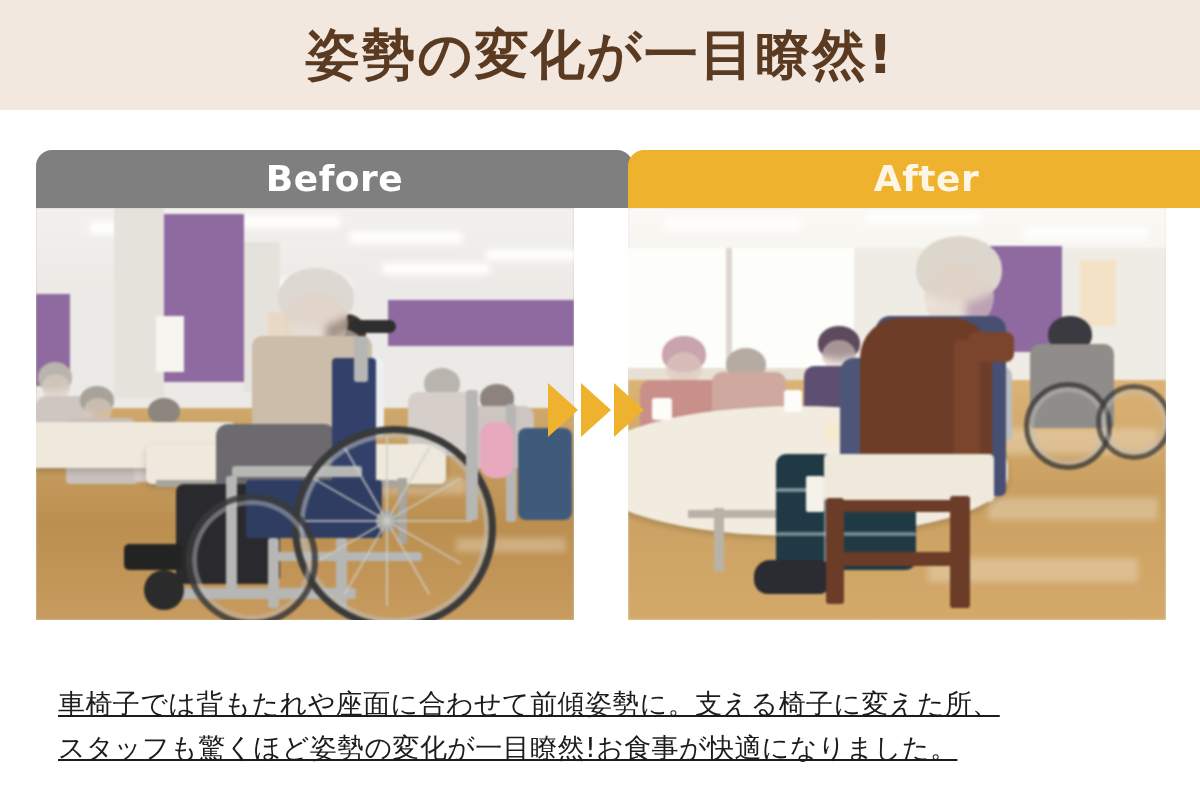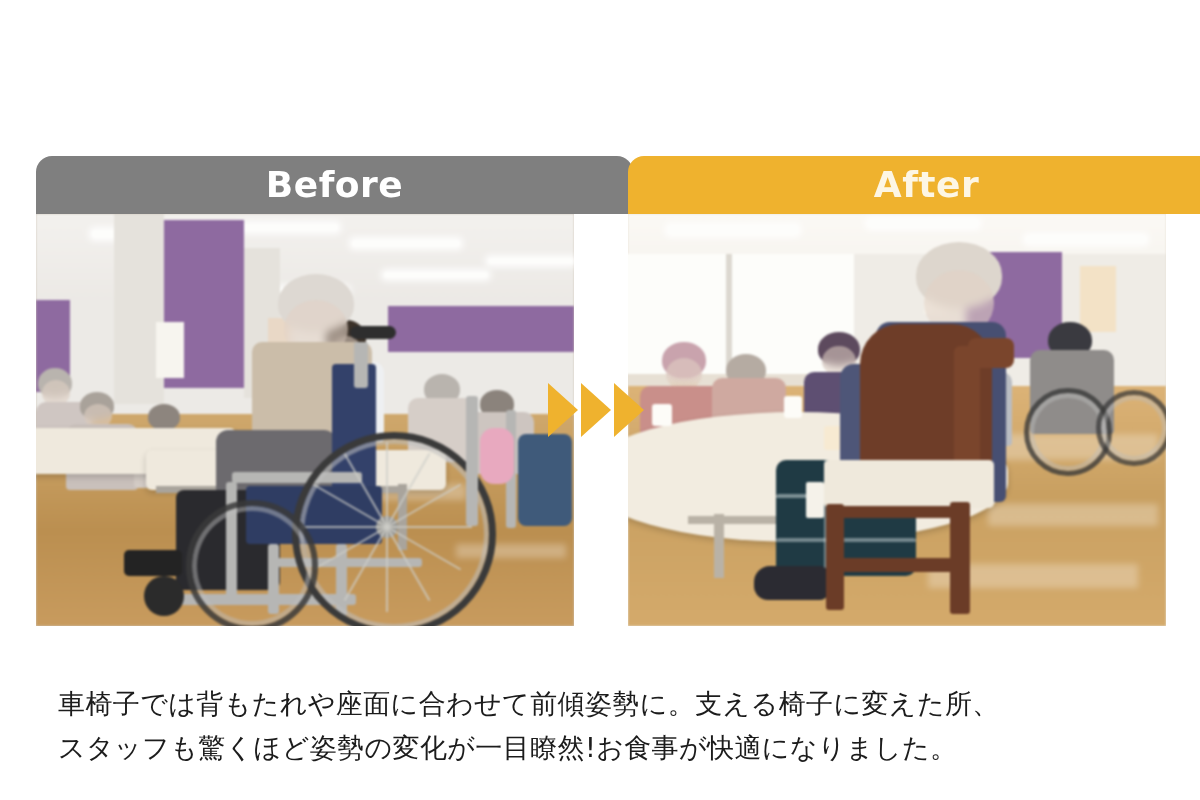--- a/index.html
+++ b/index.html
@@ -45,21 +45,21 @@
   
   .compare {
     position: absolute;
     left: 0; top: 110px;
     width: 1200px;
     height: 560px;
   }
 
   .panel {
     position: absolute;
-    top: 46px;
+    top: 40px;
     width: 597px;
     height: 470px;
   }
   .panel-before { left: 36px; }
   .panel-after  { left: 628px; }
 
   .panel-head {
     position: relative;
     height: 58px;
     border-top-left-radius: 16px;
@@ -257,27 +257,30 @@
     left: 58px;
     top: 682px;
     width: 1090px;
     font-family: "DejaVu Sans", "Liberation Sans", sans-serif;
     font-size: 27px;
     font-weight: 400;
     color: #1c1c1c;
     line-height: 1.62;
     letter-spacing: 0.4px;
   }
-  .description-line { display: block; white-space: nowrap; }
+  .description-line { display: block; white-space: nowrap; text-decoration: underline; }
 </style>
 </head>
 <body>
 
 <div class="page">
 
+  <div class="header-band">
+    <div class="header-title">姿勢の変化が一目瞭然!</div>
+  </div>
 
   <div class="compare">
 
     <div class="panel panel-before">
 
       <div class="panel-head panel-head-before">
         <span class="panel-head-label">Before</span>
       </div>
 
       <div class="photo">

